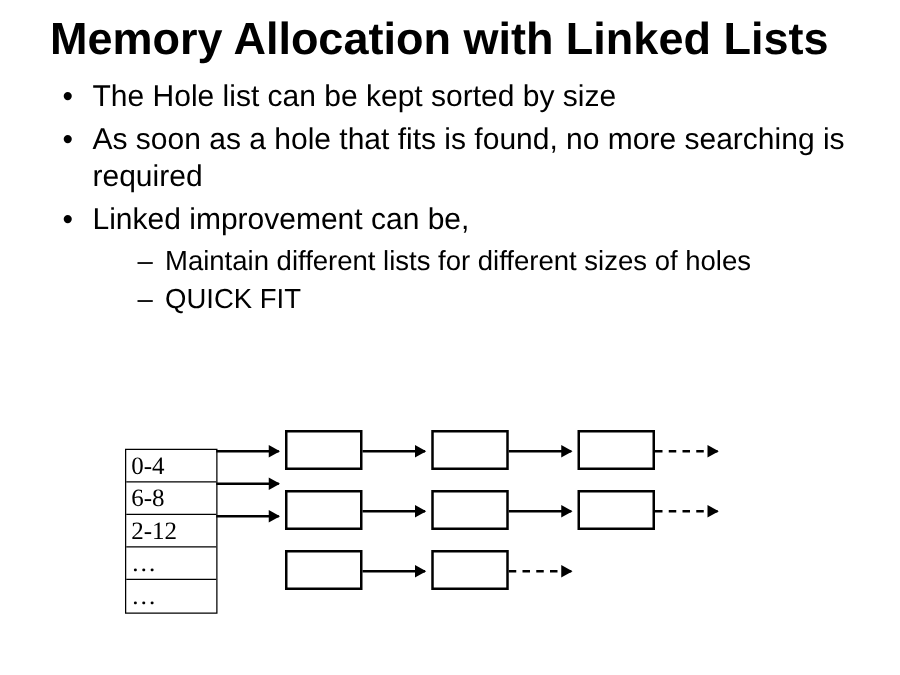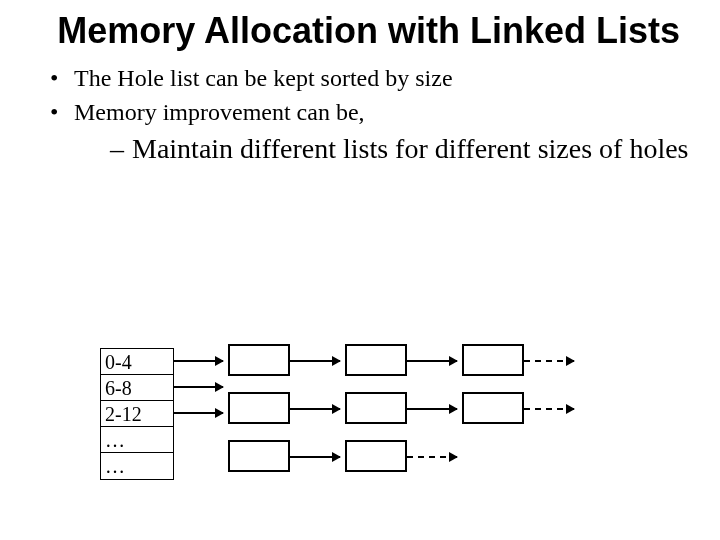--- a/index.html
+++ b/index.html
@@ -7,44 +7,43 @@
     width: 720px;
     height: 540px;
     background: #fff;
     font-family: Arial, Helvetica, sans-serif;
     color: #000;
     position: relative;
     overflow: hidden;
   }
   .title {
     font-size: 36px;
-    text-align: right;
+    text-align: left;
     margin: 10px 40px 12px 40px;
     line-height: 1.15;
   }
   .bullets {
     margin: 0 30px 0 50px;
     font-size: 24px;
     line-height: 1.25;
-    font-family: Liberation Serif, serif;
   }
   .bullet {
     position: relative;
     padding-left: 24px;
     margin-bottom: 4px;
   }
   .bullet::before {
     content: "•";
     position: absolute;
     left: 0;
     top: 0;
   }
   .subbullets {
     margin: 4px 0 0 60px;
-    font-size: 28px;
+    font-size: 22px;
     line-height: 1.25;
   }
   .subbullet {
     position: relative;
     padding-left: 22px;
     margin-bottom: 2px;
   }
   .subbullet::before {
     content: "–";
     position: absolute;
@@ -52,21 +51,21 @@
     top: 0;
   }
   .diagram {
     position: absolute;
     left: 100px;
     top: 348px;
   }
   .sizetable {
     position: absolute;
     left: 0;
-    top: 0;
+    top: 11px;
     border: 1px solid #000;
     font-family: "Times New Roman", Times, serif;
     font-size: 20px;
   }
   .sizetable .cell {
     width: 72px;
     height: 26px;
     border-bottom: 1px solid #000;
     padding: 0 4px;
     line-height: 26px;
@@ -102,23 +101,25 @@
     top: -6px;
   }
 </style>
 </head>
 <body>
 
 <h1 class="title">Memory Allocation with Linked Lists</h1>
 
 <div class="bullets">
   <div class="bullet">The Hole list can be kept sorted by size</div>
-  <div class="bullet">Memory improvement can be,</div>
+  <div class="bullet">As soon as a hole that fits is found, no more searching is required</div>
+  <div class="bullet">Linked improvement can be,</div>
   <div class="subbullets">
     <div class="subbullet">Maintain different lists for different sizes of holes</div>
+    <div class="subbullet">QUICK FIT</div>
   </div>
 </div>
 
 <div class="diagram">
   <div class="sizetable">
     <div class="cell">0-4</div>
     <div class="cell">6-8</div>
     <div class="cell">2-12</div>
     <div class="cell">…</div>
     <div class="cell">…</div>

